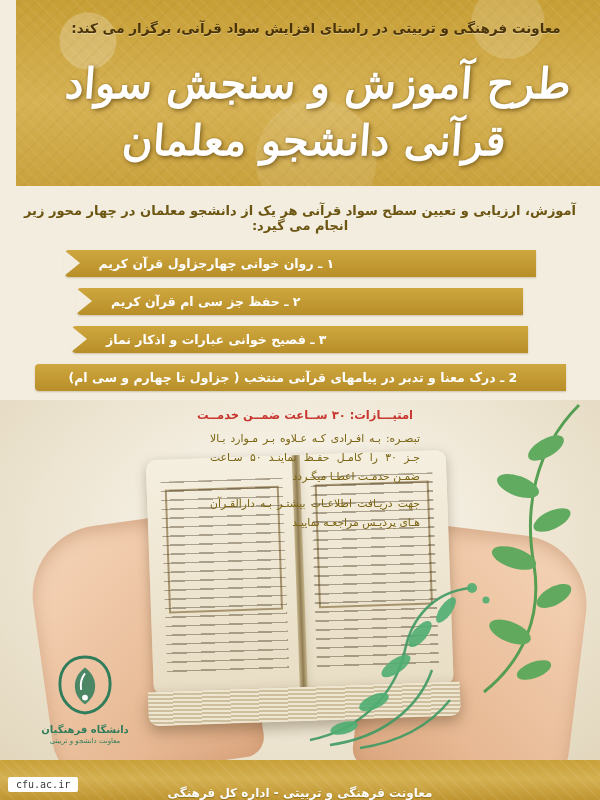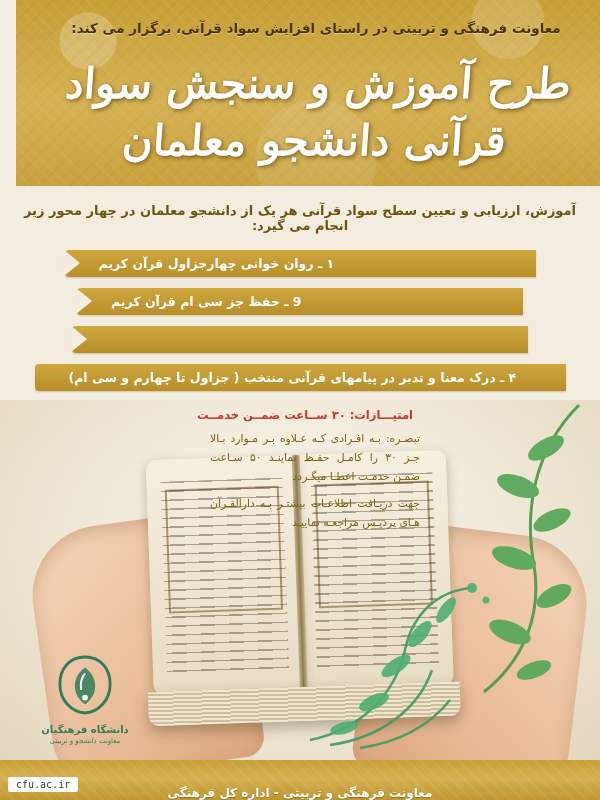--- a/index.html
+++ b/index.html
@@ -324,28 +324,29 @@
   <div class="intro">آموزش، ارزیابی و تعیین سطح سواد قرآنی هر یک از دانشجو معلمان در چهار محور زیر انجام می گیرد:</div>
 
   <div class="ribbons">
     <div class="ribbons-inner">
       <div class="ribbon w1">
         <span class="tail"></span>
         <span>۱ ـ روان خوانی چهارجزاول قرآن کریم</span>
       </div>
       <div class="ribbon w2">
         <span class="tail"></span>
-        <span>9 ـ حفظ جز سی ام قرآن کریم</span>
+        <span>۲ ـ حفظ جز سی ام قرآن کریم</span>
       </div>
       <div class="ribbon w3">
         <span class="tail"></span>
+        <span>۳ ـ فصیح خوانی عبارات و اذکار نماز</span>
       </div>
       <div class="ribbon w4">
 
-        <span>۴ ـ درک معنا و تدبر در پیامهای قرآنی منتخب ( جزاول تا چهارم و سی ام)</span>
+        <span>2 ـ درک معنا و تدبر در پیامهای قرآنی منتخب ( جزاول تا چهارم و سی ام)</span>
       </div>
     </div>
   </div>
 
   <div class="photo">
     <div class="photo-bg"></div>
     <div class="hand-left"></div>
     <div class="hand-right"></div>
     <div class="book">
       <div class="book-page right">

